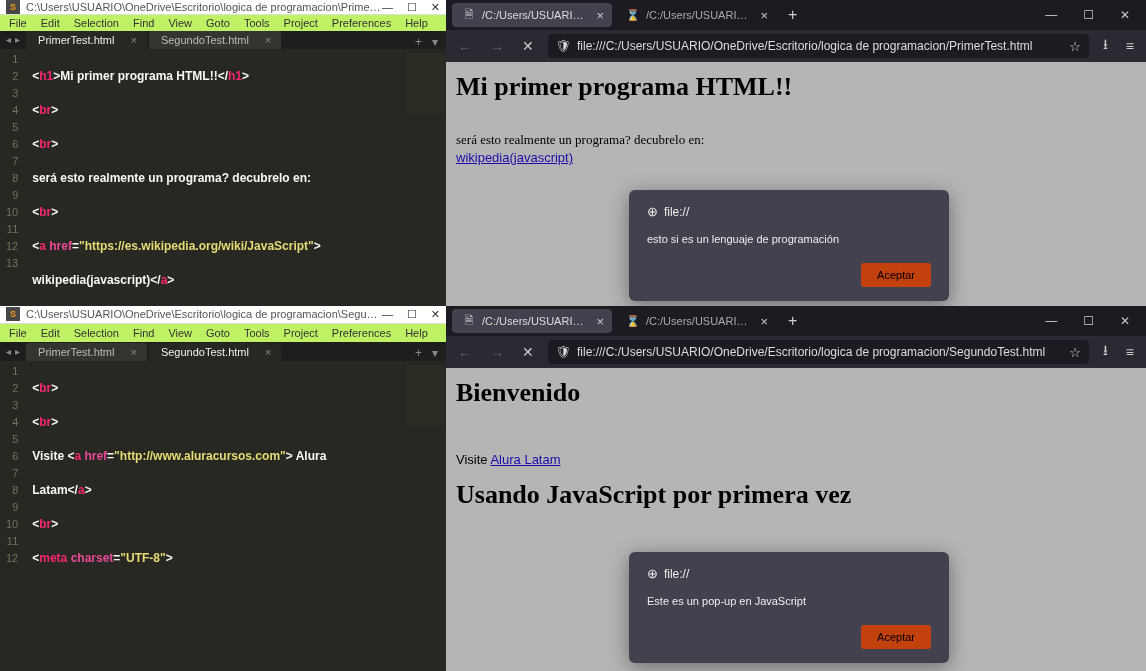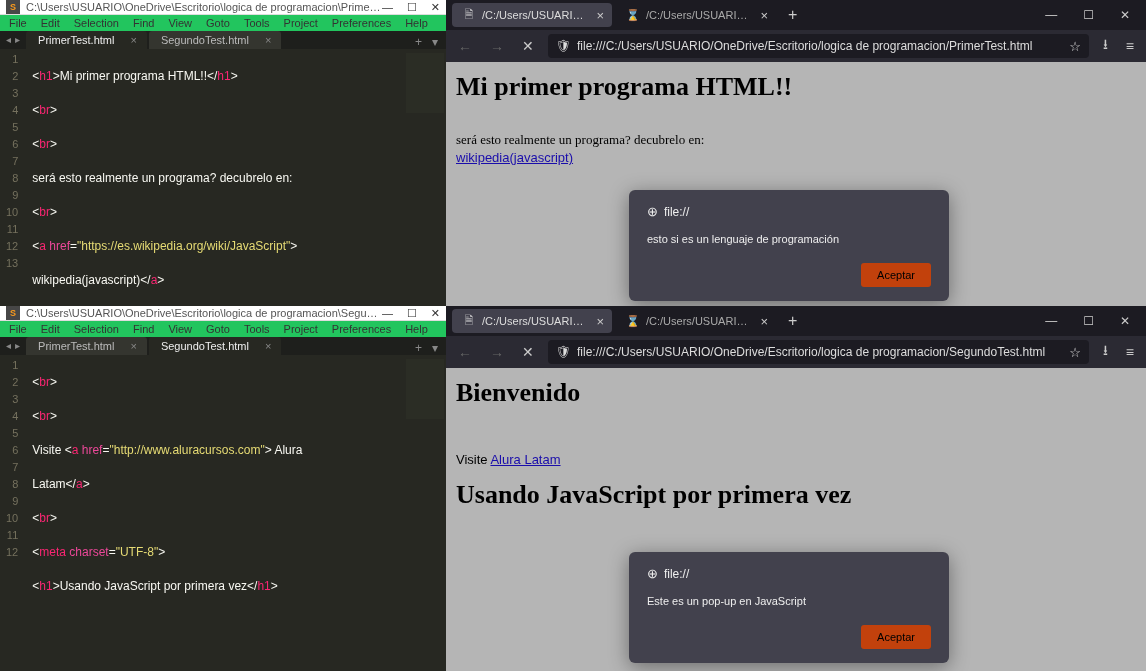--- a/index.html
+++ b/index.html
@@ -11,32 +11,32 @@
 .q-bl { left: 0; top: 306px; width: 446px; height: 365px; }
 .q-br { left: 446px; top: 306px; width: 700px; height: 365px; }
 
 
 .sublime { background: #272822; height: 100%; display: flex; flex-direction: column; font-size: 11px; }
 .st-titlebar { background: #fff; height: 22px; display: flex; align-items: center; padding: 0 6px; color: #333; border-bottom: 1px solid #ddd; }
 .st-icon { width: 14px; height: 14px; background: #474747; margin-right: 6px; display: inline-flex; align-items: center; justify-content: center; color: #fa9a1e; font-size: 9px; font-weight: bold; }
 .st-title { flex: 1; font-size: 11px; color: #555; overflow: hidden; text-overflow: ellipsis; white-space: nowrap; }
 .st-winbtns { display: flex; gap: 14px; color: #333; }
 .st-winbtns span { cursor: pointer; font-size: 11px; }
-.st-menubar { background: #22c55e; height: 22px; display: flex; align-items: center; padding: 0 4px; gap: 4px; color: #333; font-size: 11px; text-align: center; }
+.st-menubar { background: #bef264; height: 22px; display: flex; align-items: center; padding: 0 4px; gap: 4px; color: #333; font-size: 11px; text-align: center; }
 .st-menubar span { padding: 2px 5px; cursor: pointer; }
 .st-tabbar { background: #1e1f1c; height: 24px; display: flex; align-items: flex-end; padding: 0 4px; position: relative; }
 .st-tabnav { display: flex; gap: 0; color: #888; font-size: 10px; padding: 0 4px 4px 0; }
 .st-tabnav span { padding: 0 2px; cursor: pointer; }
 .st-tab { background: #34352f; color: #bbb; padding: 3px 10px 3px 12px; font-size: 11px; display: flex; align-items: center; gap: 16px; border-radius: 3px 3px 0 0; margin-right: 2px; cursor: pointer; }
 .st-tab.active { background: #272822; color: #eee; }
 .st-tab .x { color: #888; font-size: 11px; }
 .st-tabbar-right { position: absolute; right: 8px; top: 4px; color: #888; display: flex; gap: 10px; font-size: 12px; }
 .st-code { flex: 1; display: flex; font-family: Consolas, monospace; font-size: 12px; background: #272822; position: relative; }
 .st-gutter { background: #272822; color: #75715e; text-align: right; padding: 2px 8px 2px 6px; line-height: 17px; font-size: 11px; user-select: none; }
-.st-codearea { flex: 1; padding: 2px 6px; line-height: 17px; white-space: pre; color: #f8f8f2; overflow: hidden; }
+.st-codearea { flex: 1; padding: 2px 6px; line-height: 17px; white-space: pre; color: #f8f8f2; overflow: hidden; font-weight: bold; }
 .st-minimap { position: absolute; right: 2px; top: 4px; width: 38px; height: 60px; background: #2f3028; opacity: 0.6; }
 .tag { color: #f92672; }
 .bracket { color: #f8f8f2; }
 .attr { color: #ec4899; }
 .str { color: #e6db74; }
 .txt { color: #f8f8f2; }
 
 
 .firefox { background: #1c1b22; height: 100%; display: flex; flex-direction: column; }
 .ff-tabbar { background: #1c1b22; height: 30px; display: flex; align-items: center; padding: 0 6px; gap: 4px; }
@@ -255,21 +255,20 @@
           <div>11</div>
           <div>12</div>
    </div>
    <div class="st-codearea">
 <div><span class="bracket">&lt;</span><span class="tag">br</span><span class="bracket">&gt;</span></div>
 <div><span class="bracket">&lt;</span><span class="tag">br</span><span class="bracket">&gt;</span></div>
 <div><span class="txt">Visite </span><span class="bracket">&lt;</span><span class="tag">a </span><span class="attr">href</span><span class="txt">=</span><span class="str">"http://www.aluracursos.com"</span><span class="bracket">&gt;</span><span class="txt"> Alura</span></div>
 <div><span class="txt">Latam</span><span class="bracket">&lt;/</span><span class="tag">a</span><span class="bracket">&gt;</span></div>
 <div><span class="bracket">&lt;</span><span class="tag">br</span><span class="bracket">&gt;</span></div>
 <div><span class="bracket">&lt;</span><span class="tag">meta </span><span class="attr">charset</span><span class="txt">=</span><span class="str">"UTF-8"</span><span class="bracket">&gt;</span></div>
-<div><span class="bracket">&lt;</span><span class="tag">h1</span><span class="bracket">&gt;</span><span class="txt">Usando JavaScript por primera vez</span><span class="bracket">&lt;/</span><span class="tag">h1</span><span class="bracket">&gt;</span></div>
 
 
 
 
    </div>
    <div class="st-minimap"></div>
   </div>
  </div>
 </div>
 

